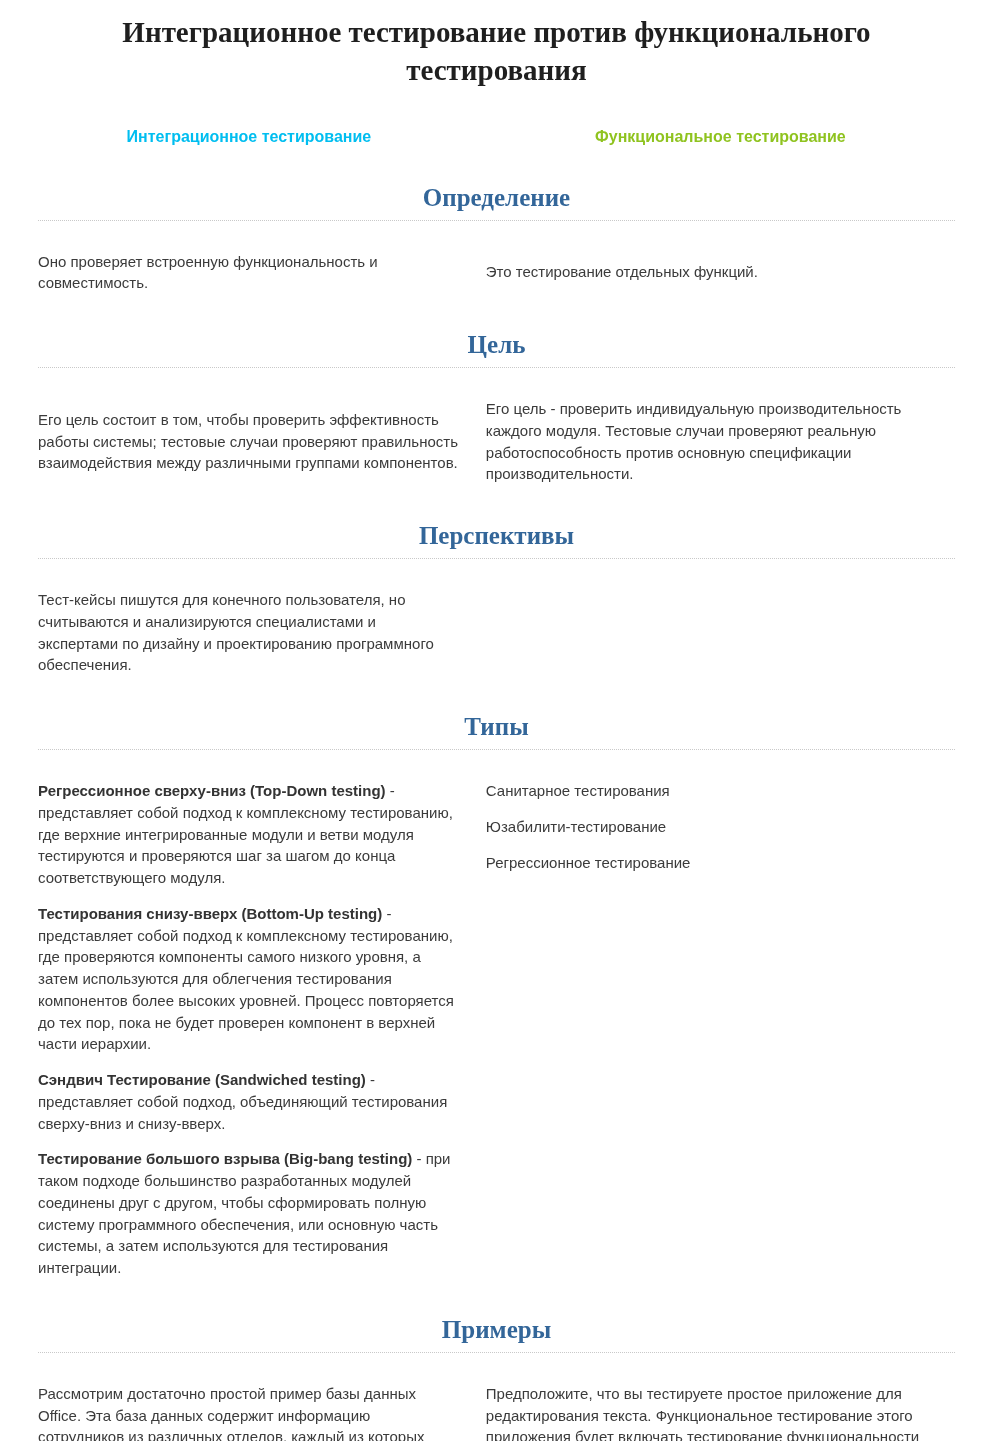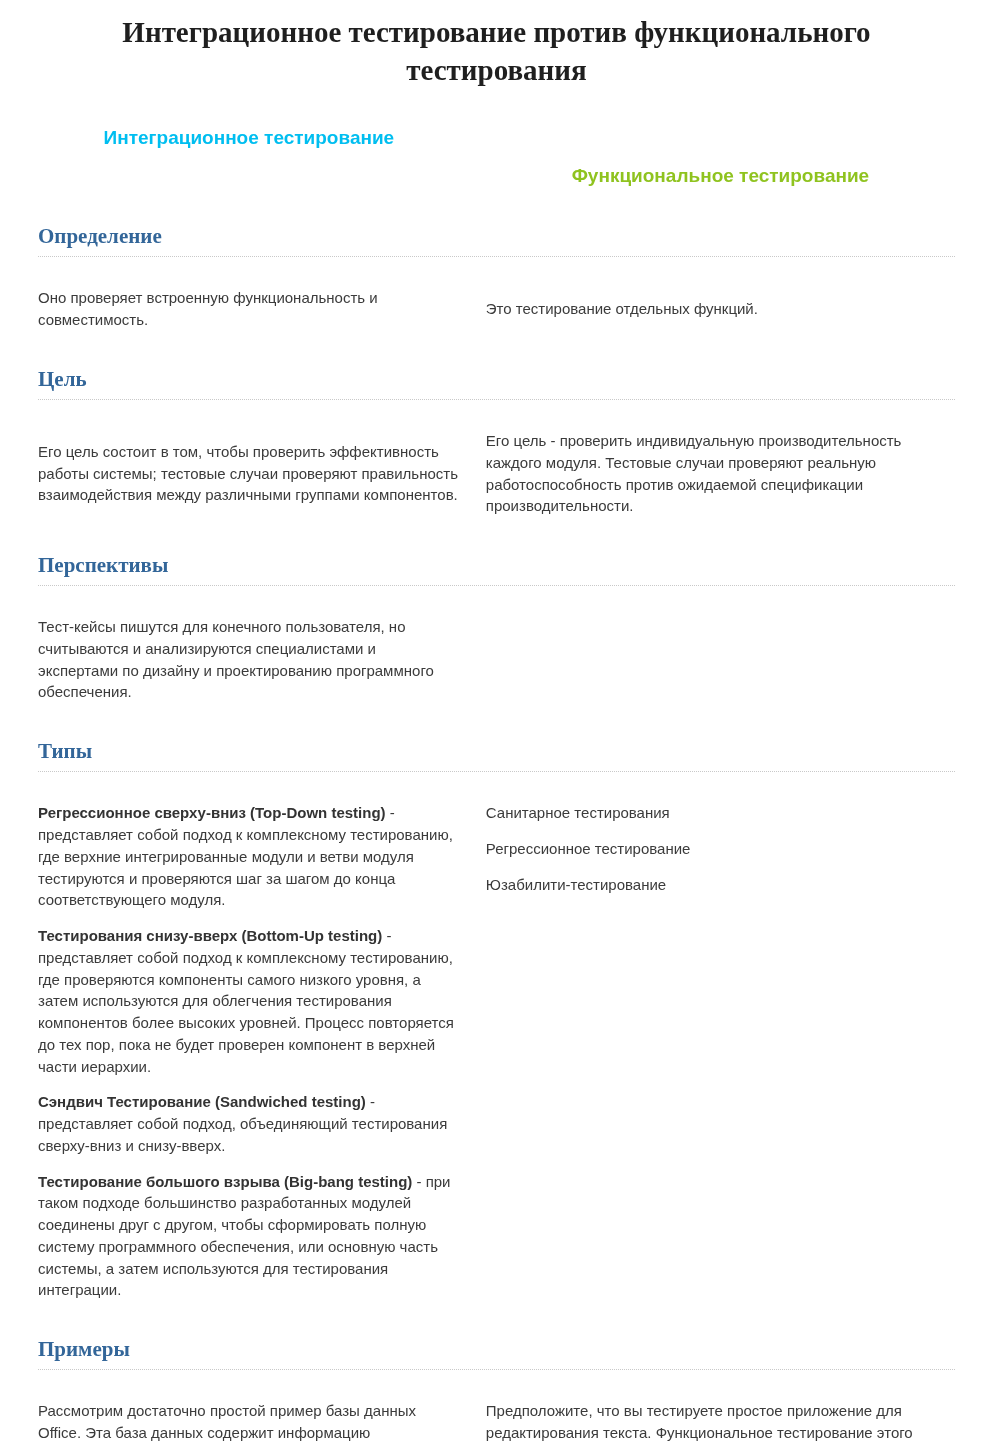--- a/index.html
+++ b/index.html
@@ -8,26 +8,26 @@
     width:993px; min-height:1441px; box-sizing:border-box;
     padding:8px 38px 24px 38px; background:#ffffff;
   }
   .title {
     font-family:"Liberation Serif", serif;
     font-size:29px; font-weight:bold; color:#1f1f1f;
     text-align:center; line-height:1.3;
     margin:6px auto 0 auto; max-width:840px;
   }
   .col-headers { display:flex; column-gap:26px; margin-top:38px; }
-  .col-head { font-size:19px; font-weight:bold; text-align:center; line-height:1.2; }
+  .col-head { font-size:16px; font-weight:bold; text-align:center; line-height:1.2; }
   .col-head.left { flex:0 0 46%; }
-  .col-head.right { flex:1 1 auto;margin-top:38px; }
+  .col-head.right { flex:1 1 auto; }
   .section-heading {
     font-family:"Liberation Serif", serif;
-    font-size:21px; font-weight:bold; text-align:left;
+    font-size:25px; font-weight:bold; text-align:center;
     margin:36px 0 0 0; padding-bottom:7px;
     border-bottom:1px dotted #c9c9c9;
     line-height:1.2;
   }
   .row { display:flex; column-gap:26px; margin-top:30px; }
   .row.middle { align-items:center; }
   .row.top { align-items:flex-start; }
   .cell { font-size:15px; line-height:1.45; color:#3b3b3b; }
   .cell.left { flex:0 0 46%; }
   .cell.right { flex:1 1 auto; }
@@ -58,21 +58,21 @@
           </div>
         </div>
       </section>
       <section>
         <h2 class="section-heading" style="color: rgb(51, 102, 153);">Цель</h2>
         <div class="row middle">
           <div class="cell left">
             <p><span>Его цель состоит в том, чтобы проверить эффективность работы системы; тестовые случаи проверяют правильность взаимодействия между различными группами компонентов.</span></p>
           </div>
           <div class="cell right">
-            <p><span>Его цель - проверить индивидуальную производительность каждого модуля. Тестовые случаи проверяют реальную работоспособность против ожидаемой спецификации производительности.</span></p>
+            <p><span>Его цель - проверить индивидуальную производительность каждого модуля. Тестовые случаи проверяют реальную работоспособность против основную спецификации производительности.</span></p>
           </div>
         </div>
       </section>
       <section>
         <h2 class="section-heading" style="color: rgb(51, 102, 153);">Перспективы</h2>
         <div class="row middle">
           <div class="cell left">
             <p><span>Тест-кейсы пишутся для конечного пользователя, но считываются и анализируются специалистами и экспертами по дизайну и проектированию программного обеспечения.</span></p>
           </div>
         </div>
@@ -81,22 +81,22 @@
         <h2 class="section-heading" style="color: rgb(51, 102, 153);">Типы</h2>
         <div class="row top">
           <div class="cell left">
             <p><strong>Регрессионное сверху-вниз (Top-Down testing)</strong><span> - представляет собой подход к комплексному тестированию, где верхние интегрированные модули и ветви модуля тестируются и проверяются шаг за шагом до конца соответствующего модуля.</span></p>
             <p><strong>Тестирования снизу-вверх (Bottom-Up testing)</strong><span> - представляет собой подход к комплексному тестированию, где проверяются компоненты самого низкого уровня, а затем используются для облегчения тестирования компонентов более высоких уровней. Процесс повторяется до тех пор, пока не будет проверен компонент в верхней части иерархии.</span></p>
             <p><strong>Сэндвич Тестирование (Sandwiched testing)</strong><span> - представляет собой подход, объединяющий тестирования сверху-вниз и снизу-вверх.</span></p>
             <p><strong>Тестирование большого взрыва (Big-bang testing)</strong><span> - при таком подходе большинство разработанных модулей соединены друг с другом, чтобы сформировать полную систему программного обеспечения, или основную часть системы, а затем используются для тестирования интеграции.</span></p>
           </div>
           <div class="cell right">
             <p><span>Санитарное тестирования</span></p>
+            <p><span>Юзабилити-тестирование</span></p>
             <p><span>Регрессионное тестирование</span></p>
-            <p><span>Юзабилити-тестирование</span></p>
           </div>
         </div>
       </section>
       <section>
         <h2 class="section-heading" style="color: rgb(51, 102, 153);">Примеры</h2>
         <div class="row top">
           <div class="cell left">
             <p><span>Рассмотрим достаточно простой пример базы данных Office. Эта база данных содержит информацию сотрудников из различных отделов, каждый из которых имеет индивидуальную систему базы данных. Таким образом, при каждом изменении ведомственных данных, не все данные будут связаны с основной БД. Тестирование интеграции в данном случае будет проверять совместимость этих баз данных между собой так, что они будут эффективно связаны и обеспечивали правильный выход для конечного пользователя.</span></p>
           </div>
           <div class="cell right">

